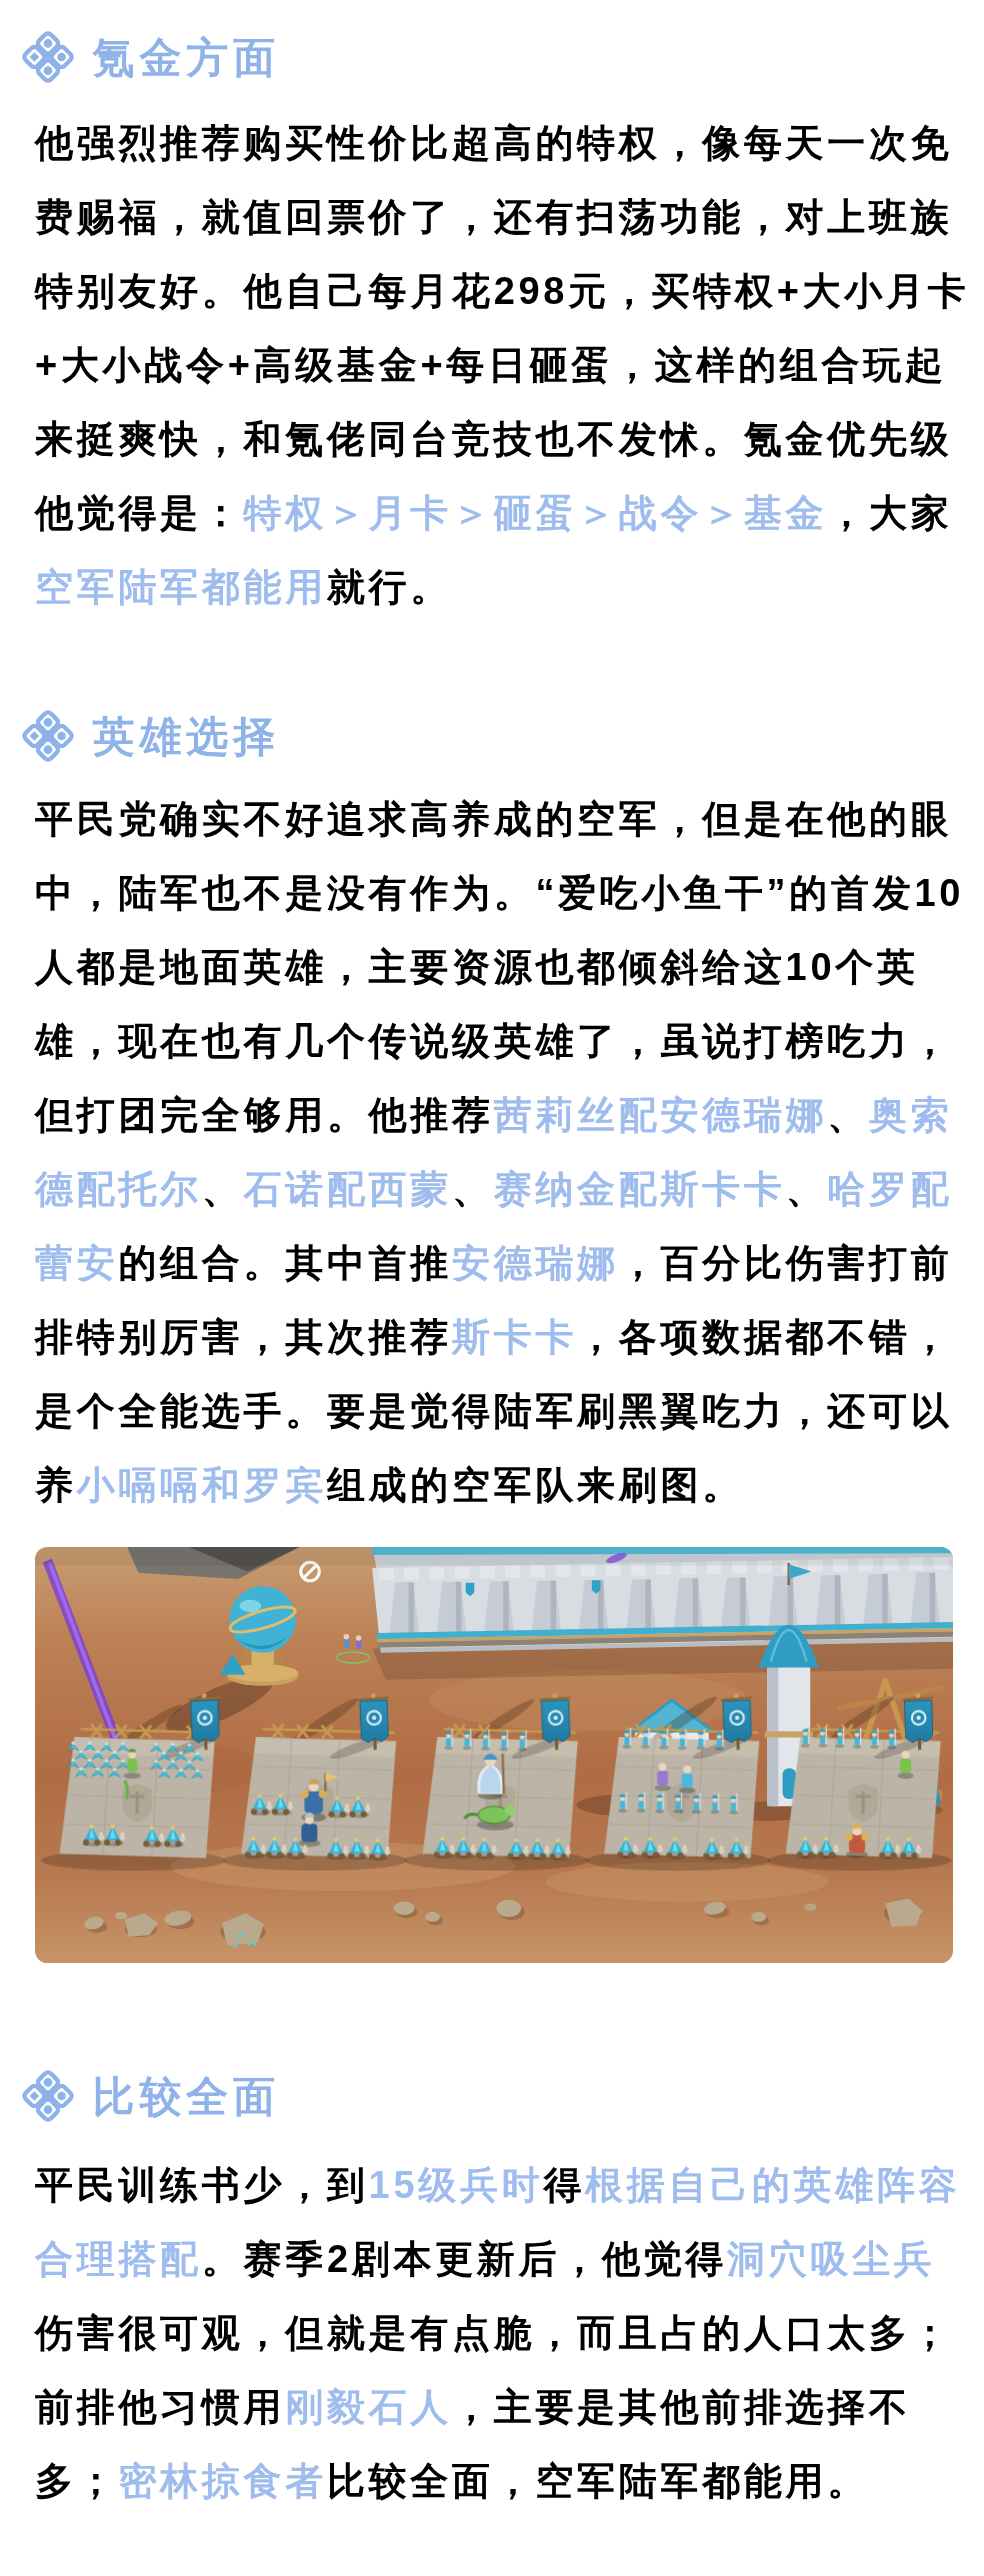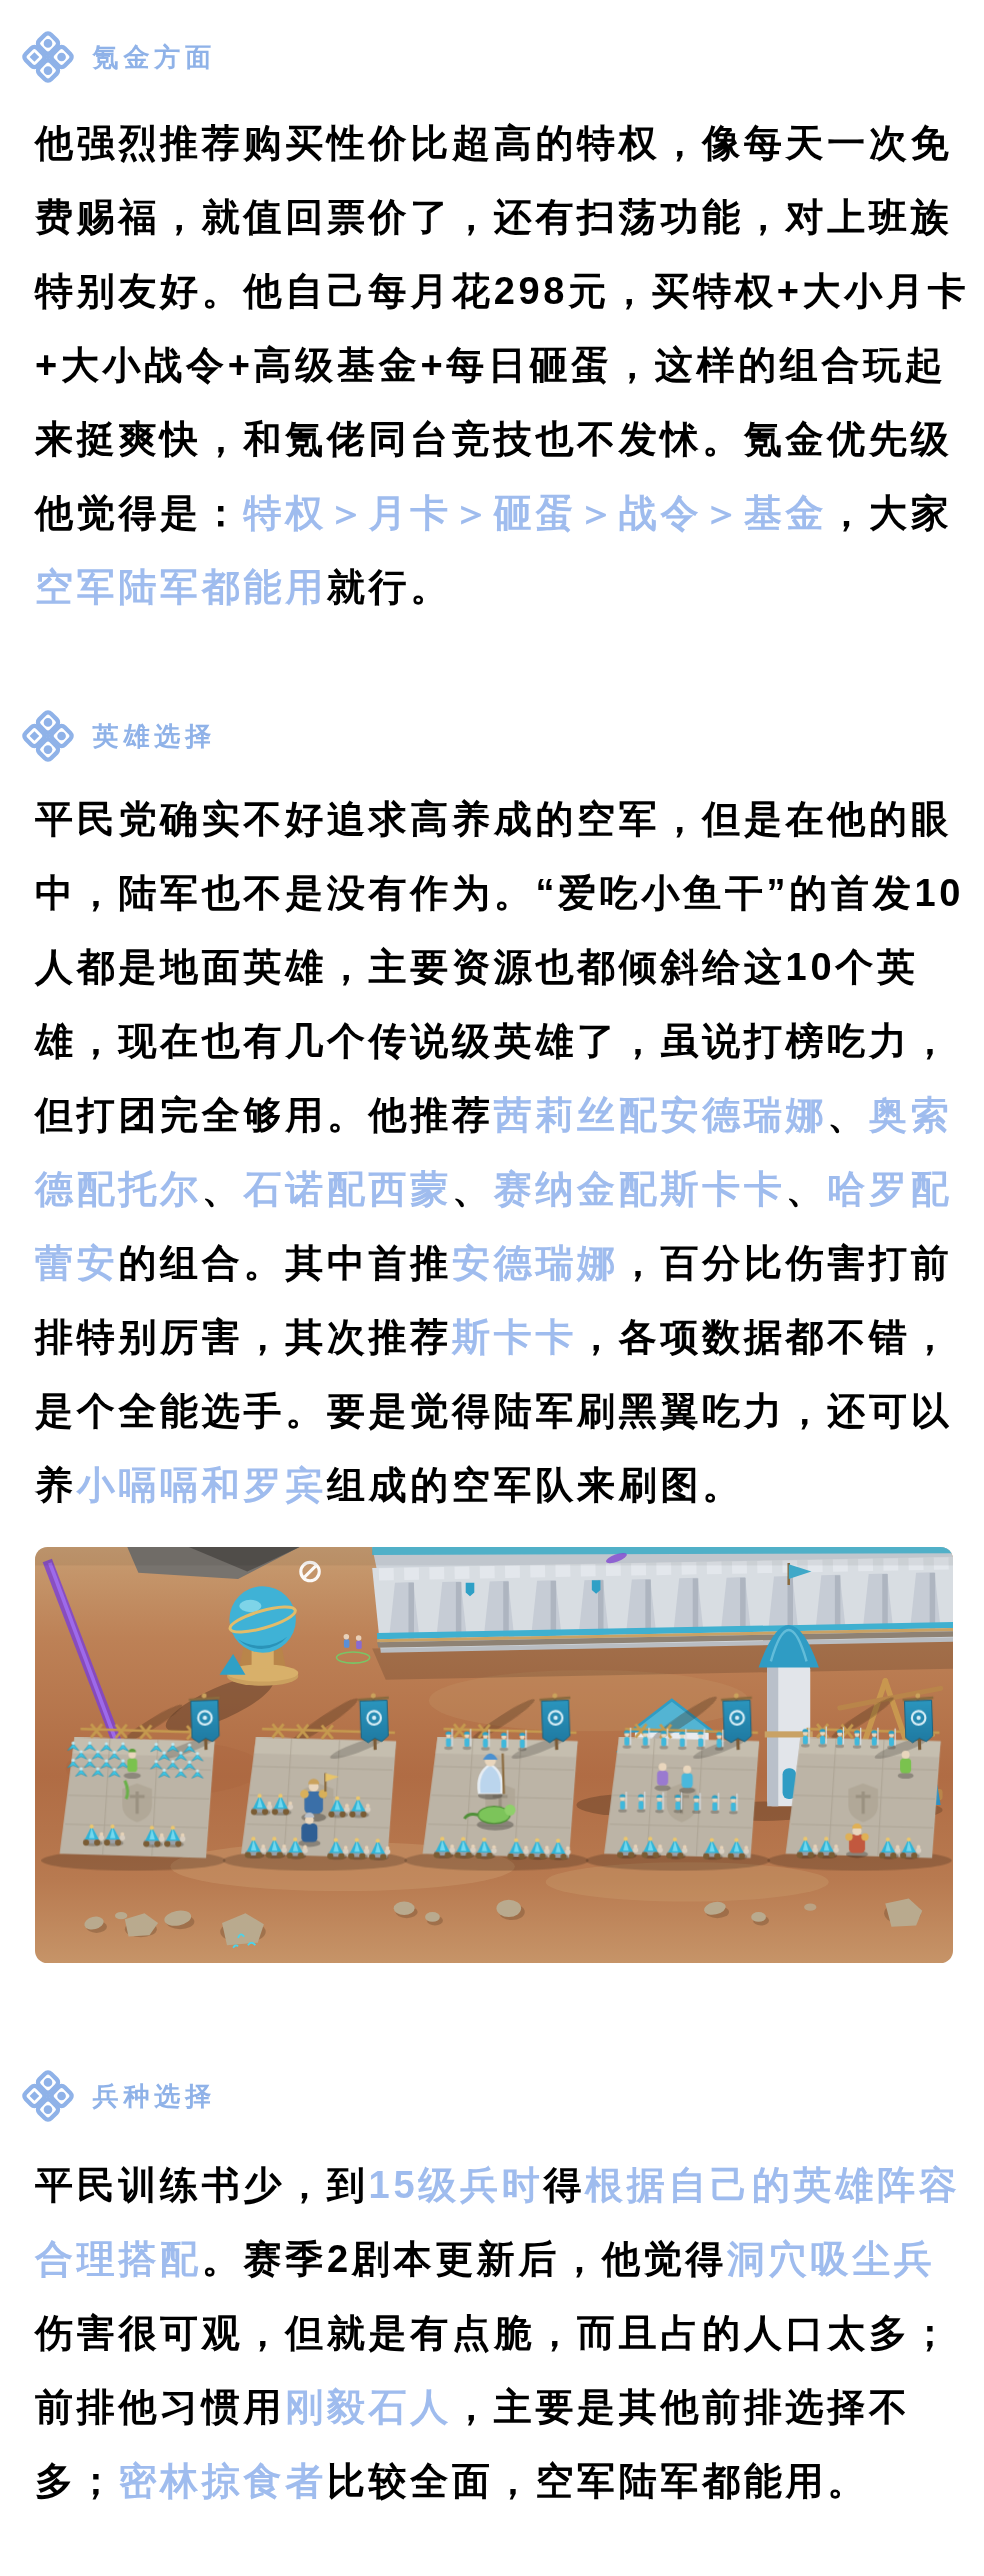--- a/index.html
+++ b/index.html
@@ -1,20 +1,20 @@
 <!DOCTYPE html>
 <html style="font-size:9.8px"><head>
 <meta charset="utf-8">
 <style>
   html,body{margin:0;padding:0;background:#ffffff;}
   .page{position:relative;width:984px;height:2576px;background:#ffffff;overflow:hidden;
         font-family:"Liberation Sans","DejaVu Sans",sans-serif;}
   .sec-head{position:absolute;left:22px;display:flex;align-items:center;gap:18.5px;height:53px;}
   .knot{width:52px;height:53px;flex:0 0 auto;}
-  .sec-title{font-size:26px;font-weight:700;color:#8fb2e8;letter-spacing:4.9px;line-height:53px;margin:0;white-space:nowrap;}
+  .sec-title{font-size:42px;font-weight:700;color:#8fb2e8;letter-spacing:4.9px;line-height:53px;margin:0;white-space:nowrap;}
   .para{position:absolute;left:35px;width:941px;font-size:38px;font-weight:600;color:#000;
         line-height:74px;letter-spacing:3.7px;text-align:left;word-break:normal;}
   .para .lnk{color:#9fbcee;margin-top:20px;}
   .para .txt{color:#000;}
   .shot{position:absolute;left:35px;top:1547px;width:918px;height:416px;margin:0;
         border-radius:12.3px;overflow:hidden;display:block;}
   .shot svg{display:block;width:100%;height:100%;}
 </style>
 </head>
 <body>
@@ -525,19 +525,19 @@
         </g>
         <g transform="rotate(45 42 42)" fill="#8fb2e8" stroke="none">
           <circle cx="26.5" cy="26.5" r="7"></circle>
           <circle cx="57.5" cy="57.5" r="7"></circle>
           <circle cx="57.5" cy="26.5" r="7"></circle>
           <rect x="21" y="52" width="11" height="11"></rect>
           <rect x="38" y="38" width="8" height="8"></rect>
         </g>
       </svg>
     </span>
-    <h2 class="sec-title">兵种选择</h2>
+    <h2 class="sec-title">比较全面</h2>
   </div>
 
   <div class="para" style="top:2148px;"><span class="txt">平民训练书少，到</span><span class="lnk">15级兵时</span><span class="txt">得</span><span class="lnk">根据自己的英雄阵容合理搭配</span><span class="txt">。赛季2剧本更新后，他觉得</span><span class="lnk">洞穴吸尘兵</span><span class="txt">伤害很可观，但就是有点脆，而且占的人口太多；前排他习惯用</span><span class="lnk">刚毅石人</span><span class="txt">，主要是其他前排选择不多；</span><span class="lnk">密林掠食者</span><span class="txt">比较全面，空军陆军都能用。</span></div>
 
 </div>
 
 
 </body></html>

